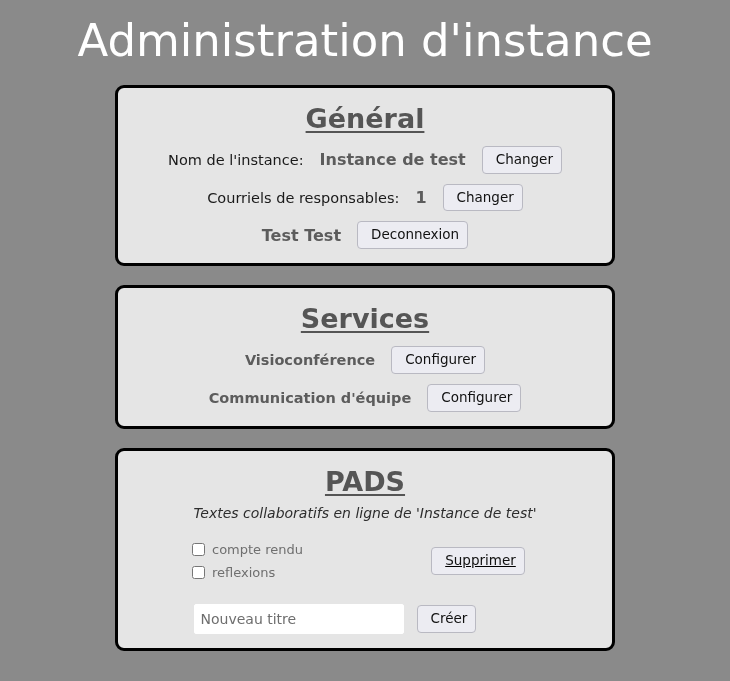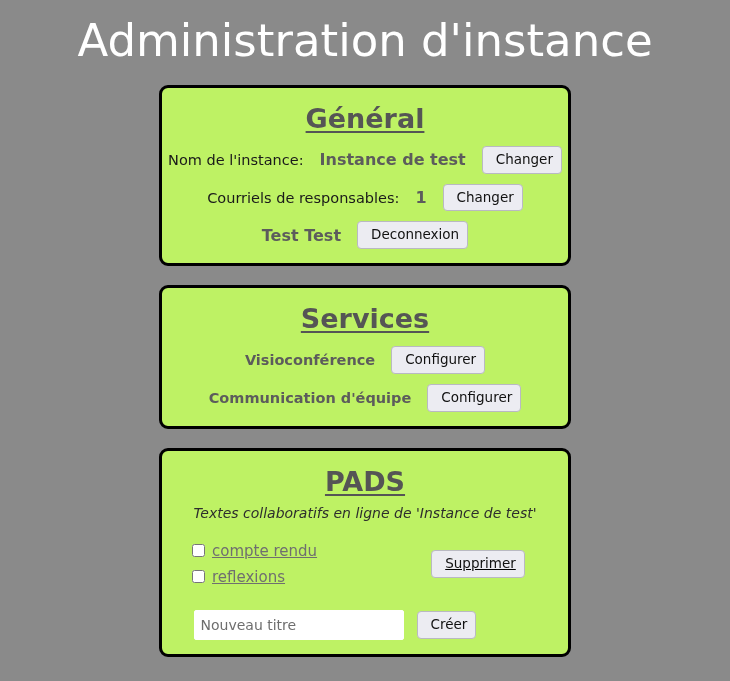--- a/index.html
+++ b/index.html
@@ -23,25 +23,25 @@
     text-align: center;
     color: #ffffff;
     font-size: 45px;
     font-weight: normal;
     line-height: 1;
     margin: 0;
     padding-top: 18px;
     letter-spacing: 0px;
   }
   .card {
-    width: 412px;
+    width: 500px;
     margin: 0 auto;
     border: 3px solid #000000;
     border-radius: 9px;
-    background: #bef264;
+    background: #e5e5e5;
     box-sizing: border-box;
     padding: 10px 14px 14px 14px;
   }
   .card-general { margin-top: 22px; }
   .card-services { margin-top: 19px; }
   .card-pads { margin-top: 19px; }
 
   .card-title {
     text-align: center;
     font-size: 27px;
@@ -119,23 +119,22 @@
     align-items: center;
     gap: 7px;
   }
   .pad-checkbox {
     width: 13px;
     height: 13px;
     margin: 0;
     flex: none;
   }
   .pad-link {
-    font-size: 15px;
+    font-size: 13px;
     color: #6f6f6f;
-    text-decoration: underline;
     cursor: pointer;
   }
   .pads-action {
     width: 120px;
     display: flex;
     justify-content: center;
     text-decoration: underline;
   }
   .pads-create {
     display: flex;

